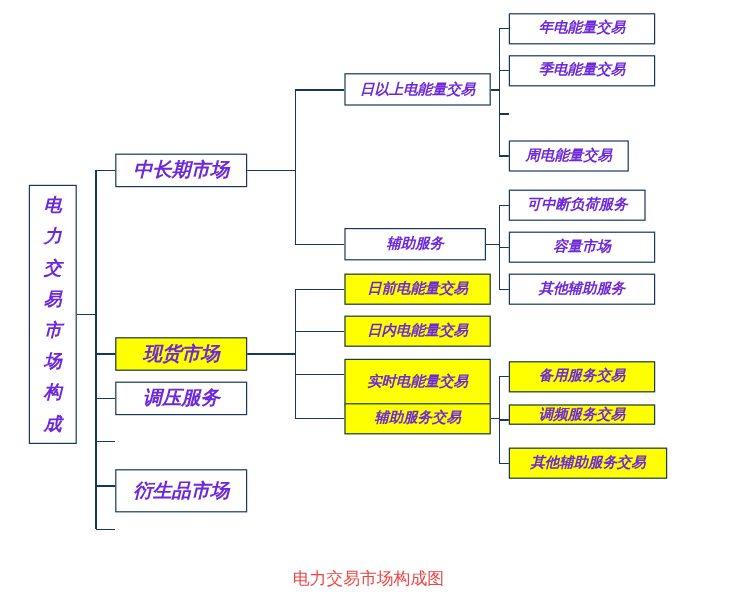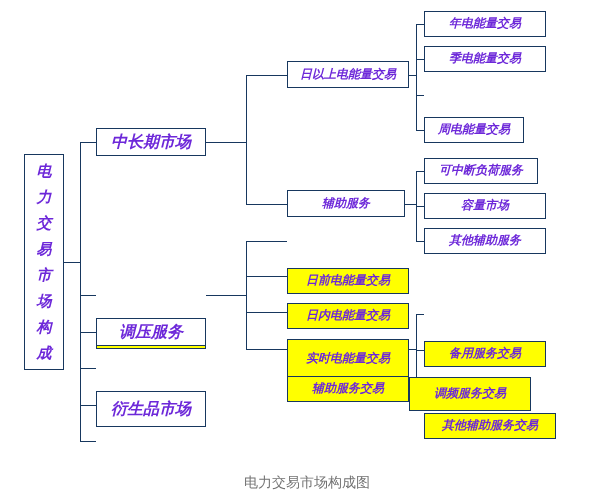--- a/index.html
+++ b/index.html
@@ -32,37 +32,37 @@
     display: flex;
     align-items: center;
     justify-content: center;
     text-align: center;
     z-index: 1;
     line-height: 1.1;
     white-space: nowrap;
     font-style: italic;
   }
   .node.lvl1 { font-size: 16px; }
-  .node.yellow { background: #FFFF00; margin-top: 40px; }
+  .node.yellow { background: #FFFF00; }
   .node.root {
     font-size: 15px;
     white-space: normal;
     word-break: break-all;
     line-height: 26px;
     padding: 2px 10px;
     letter-spacing: 0;
   }
   .caption {
     position: absolute;
     left: 0;
     top: 474px;
     width: 614px;
     text-align: center;
     font-size: 14px;
-    color: #737373;
+    color: #ef4444;
     z-index: 1;
   }
 </style>
 </head>
 <body>
 
 <div id="stage">
 
   <svg id="wires" width="614" height="502" viewBox="0 0 614 502" shape-rendering="crispEdges">
 
@@ -101,18 +101,18 @@
   <div class="node" style="left:424px;top:158px;width:114px;height:26px">可中断负荷服务</div>
   <div class="node" style="left:424px;top:193px;width:122px;height:26px">容量市场</div>
   <div class="node" style="left:424px;top:228px;width:122px;height:26px">其他辅助服务</div>
 
   <div class="node yellow" style="left:287px;top:228px;width:122px;height:26px">日前电能量交易</div>
   <div class="node yellow" style="left:287px;top:263px;width:122px;height:26px">日内电能量交易</div>
   <div class="node yellow" style="left:287px;top:299px;width:122px;height:40px">实时电能量交易</div>
   <div class="node yellow" style="left:287px;top:336px;width:122px;height:26px">辅助服务交易</div>
 
   <div class="node yellow" style="left:424px;top:301px;width:122px;height:26px">备用服务交易</div>
-  <div class="node yellow" style="left:409px;top:337px;width:122px;height:34px">调频服务交易</div>
+  <div class="node yellow" style="left:424px;top:337px;width:122px;height:17px">调频服务交易</div>
   <div class="node yellow" style="left:424px;top:373px;width:132px;height:26px">其他辅助服务交易</div>
 
   <div class="caption">电力交易市场构成图</div>
 
 </div>
 
 </body></html>

